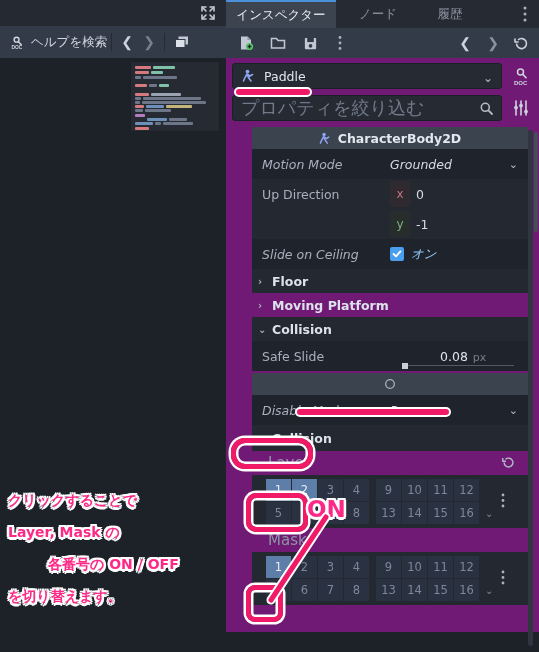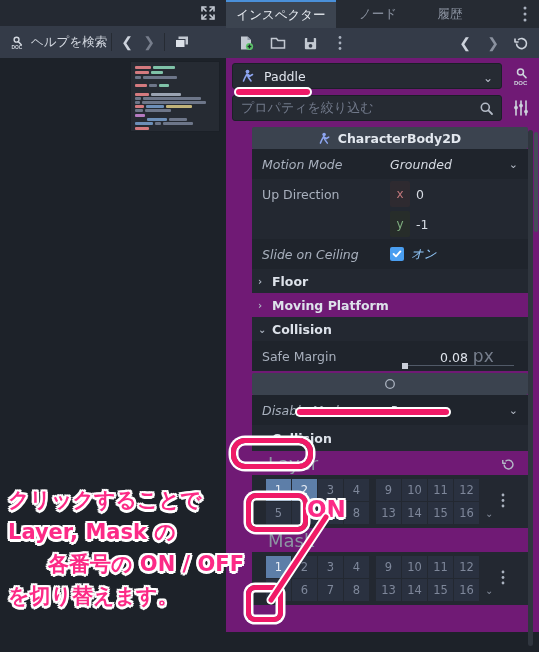--- a/index.html
+++ b/index.html
@@ -42,21 +42,21 @@
   .ti{width:28px;height:28px;display:flex;align-items:center;justify-content:center;}
 
   .obj-row{position:absolute;left:6px;top:63px;width:270px;height:26px;background:#262b33;
     border:1px solid #1b2027;border-radius:3px;display:flex;align-items:center;box-sizing:border-box;}
   .obj-name{font-size:12.5px;color:#dfe4ec;margin-left:8px;}
   .obj-chev{position:absolute;right:8px;top:7px;color:#b7bec9;}
   .doc-ico{position:absolute;left:285px;top:66px;width:20px;height:20px;}
 
   .filter-row{position:absolute;left:6px;top:95px;width:270px;height:26px;background:#262b33;
     border:1px solid #1b2027;border-radius:3px;box-sizing:border-box;display:flex;align-items:center;}
-  .filter-ph{font-size:13px;color:#71798a;margin-left:8px;}
+  .filter-ph{font-size:18px;color:#71798a;margin-left:8px;}
   .srch-ico{position:absolute;right:7px;top:5px;}
   .tools-ico{position:absolute;left:286px;top:99px;}
 
   
   .plist{position:absolute;left:6px;top:127px;width:276px;height:519px;overflow:hidden;margin-left:20px;}
   .cls-hdr{height:22px;background:#3b434f;border-radius:2px;display:flex;align-items:center;
     justify-content:center;gap:6px;font-weight:bold;font-size:12.5px;color:#e3e8ef;}
   .prow{height:30px;display:flex;align-items:center;position:relative;}
   .prow.alt{background:#232831;}
   .prow.pl{background:#1f242c;font-style:italic;}
@@ -73,24 +73,24 @@
   .sect{height:24px;display:flex;align-items:center;gap:5px;padding-left:6px;
     font-weight:bold;font-size:12.5px;color:#dde2ea;}
   .sect.alt{background:#232831;}
   .arrow{font-size:10px;color:#aab2bf;display:inline-block;width:9px;}
 
   .slider-row{height:30px;position:relative;background:#1f242c;display:flex;align-items:center;}
   .sl-track{position:absolute;left:150px;right:14px;bottom:5px;height:1px;background:#515a68;}
   .sl-grip{position:absolute;left:150px;bottom:2px;width:6px;height:6px;background:#c9ced8;}
   .sl-val{position:absolute;left:150px;right:14px;text-align:left;padding-left:38px;
     font-size:12.5px;color:#dfe4ec;}
-  .sl-unit{color:#767e8c;font-size:17px;margin-left:5px;}
+  .sl-unit{color:#767e8c;font-size:11px;margin-left:5px;}
 
   .sub-lbl{height:24px;display:flex;align-items:center;padding-left:16px;
-    font-size:18px;color:#8d95a3;position:relative;}
+    font-size:15px;color:#8d95a3;position:relative;}
   .reset-ico{position:absolute;right:12px;top:4px;}
 
   .grid-wrap{position:relative;background:#232831;padding:4px 0 4px 14px;}
   .grid-rows{display:flex;flex-direction:column;gap:1px;}
   .grid-line{display:flex;gap:1px;align-items:center;}
   .gcell{width:25px;height:22px;display:flex;align-items:center;justify-content:center;
     font-size:11.5px;color:#7e879a;background:#2a3140;}
   .gcell.on{background:#5d7ea8;color:#e9eef5;}
   .ggap{width:5px;}
   .gchev{color:#838b99;font-size:10px;margin-left:5px;}
@@ -100,21 +100,21 @@
   .vscroll{position:absolute;right:6px;top:130px;width:5px;height:516px;background:#30363f;border-radius:3px;}
   .vscroll-in{position:absolute;right:1px;top:132px;width:4px;height:100px;background:#454d59;border-radius:2px;}
 
   
   .ann{position:absolute;pointer-events:none;}
   .ul{position:absolute;height:6px;background:#f01a67;border-radius:3px;
      box-shadow:0 0 0 2px #ffffff;}
   .ring{position:absolute;border:5px solid #f01a67;border-radius:14px;
      box-shadow:0 0 0 2.5px #fff, inset 0 0 0 2.5px #fff;}
   .ann-text{position:absolute;left:8px;color:#fc2a86;font-weight:bold;
-     font-size:21px;line-height:30px;letter-spacing:0px;
+     font-size:14px;line-height:30px;letter-spacing:0px;
      text-shadow:-2px -2px 0 #fff,2px -2px 0 #fff,-2px 2px 0 #fff,2px 2px 0 #fff,
                  0 -2.5px 0 #fff,0 2.5px 0 #fff,-2.5px 0 0 #fff,2.5px 0 0 #fff;}
   .on-label{position:absolute;color:#fc2a86;font-weight:bold;font-size:23px;
      text-shadow:-2px -2px 0 #fff,2px -2px 0 #fff,-2px 2px 0 #fff,2px 2px 0 #fff,
                  0 -2.5px 0 #fff,0 2.5px 0 #fff,-2.5px 0 0 #fff,2.5px 0 0 #fff;}
 </style>
 </head>
 <body>
 
 <div class="root">
@@ -347,21 +347,21 @@
       <div class="sect">
         <span class="arrow">›</span>
         <span>Moving Platform</span>
       </div>
       <div class="sect alt">
         <span class="arrow">⌄</span>
         <span>Collision</span>
       </div>
 
       <div class="slider-row">
-        <div class="plabel">Safe Margin</div>
+        <div class="plabel">Safe Slide</div>
         <div class="sl-val">
           <span>0.08</span><span class="sl-unit">px</span>
         </div>
         <div class="sl-track"></div>
         <div class="sl-grip"></div>
       </div>
 
       <div class="cls-hdr" style="margin-top:2px;">
         <svg width="12" height="12" viewBox="0 0 12 12">
           <circle cx="6" cy="6" r="4.3" fill="none" stroke="#aab2bf" stroke-width="1.3"></circle>

